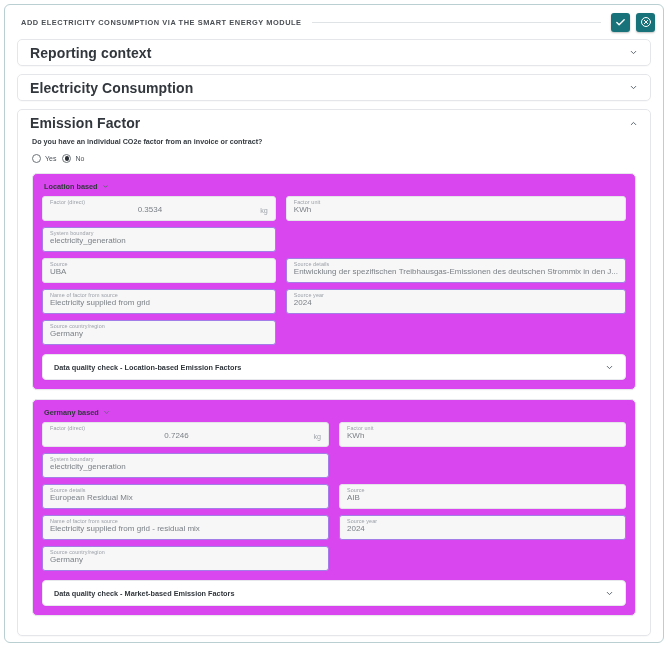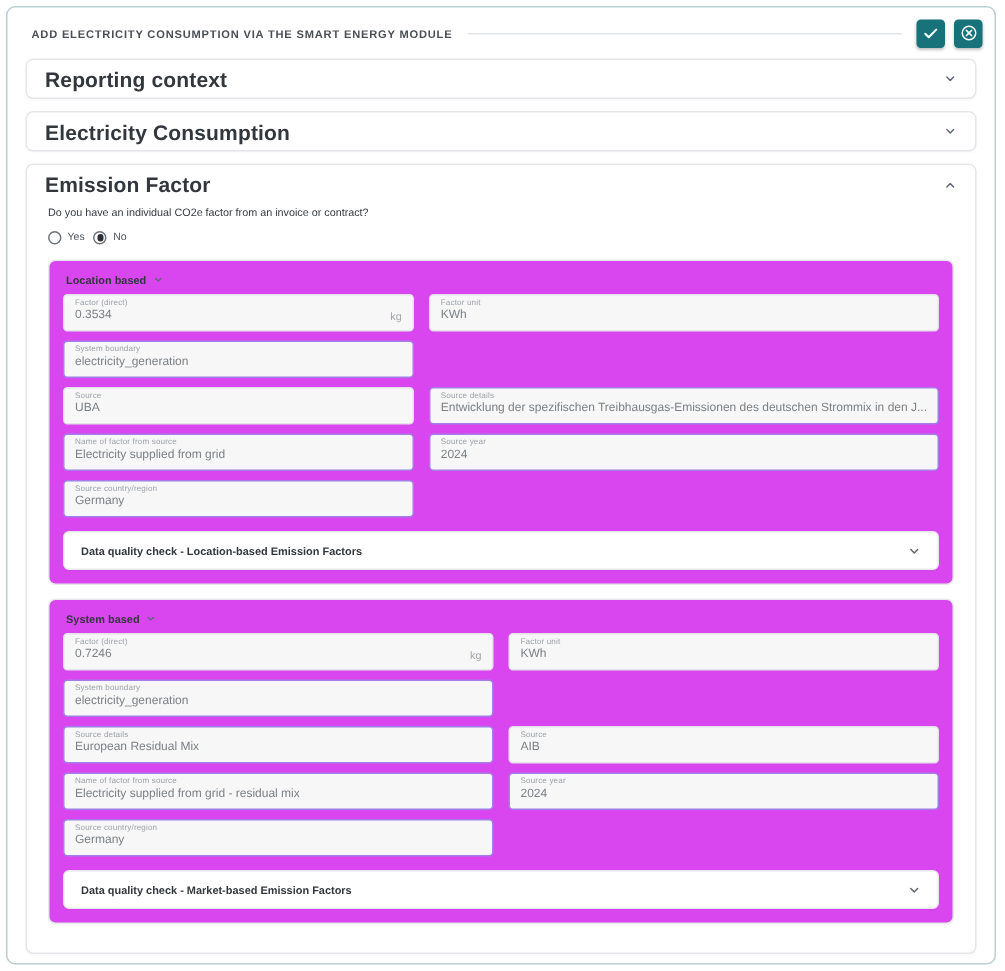--- a/index.html
+++ b/index.html
@@ -77,21 +77,21 @@
   }
   .spacer { flex: 1; }
   .chev { width: 9px; height: 9px; color: #5c6570; }
 
   
   .panel-open { padding-bottom: 10px; }
   .ef-head { height: 26px; }
   .ef-body { padding: 0 14px; }
   .question {
     font-size: 7.2px;
-    font-weight: 400;
+    font-weight: 700;
     color: #343a40;
     margin: 1px 0 8px 0;
   }
   .radio-row { display: flex; align-items: center; gap: 6px; margin-bottom: 10px; }
   .radio-item { display: flex; align-items: center; gap: 4px; cursor: pointer; }
   .radio {
     width: 9px; height: 9px;
     border: 1.2px solid #6d7479;
     border-radius: 50%;
     display: flex; align-items: center; justify-content: center;
@@ -159,21 +159,21 @@
     text-overflow: ellipsis;
     width: 100%;
   }
   .field .suffix {
     position: absolute;
     right: 7px; bottom: 6px;
     font-size: 7.2px;
     color: #a1a6ab;
     line-height: 1;
   }
-  .field.with-suffix .field-value { padding-right: 18px; }
+  .field.with-suffix .field-value { padding-right: 18px; text-align: center; }
 
   
   .dq {
     border: 1px solid #e6e8eb;
     border-radius: 4px;
     height: 21px;
     display: flex;
     align-items: center;
     padding: 12px 11px;
     margin-top: 9px;
@@ -308,21 +308,21 @@
             <span class="dq-title">Data quality check - Location-based Emission Factors</span>
             <span class="spacer"></span>
             <svg class="chev" viewBox="0 0 24 24" fill="none" stroke="currentColor" stroke-width="2.6" stroke-linecap="round" stroke-linejoin="round">
               <polyline points="6 9 12 15 18 9"></polyline>
             </svg>
           </div>
         </div>
 
         <div class="subcard">
           <div class="subcard-head">
-            <span class="subcard-title">System based</span>
+            <span class="subcard-title">Germany based</span>
             <svg class="chev-sm" viewBox="0 0 24 24" fill="none" stroke="currentColor" stroke-width="3" stroke-linecap="round" stroke-linejoin="round">
               <polyline points="6 9 12 15 18 9"></polyline>
             </svg>
           </div>
 
           <div class="grid">
             <div class="field with-suffix">
               <span class="field-label">Factor (direct)</span>
               <span class="field-value">0.7246</span>
               <span class="suffix">kg</span>

